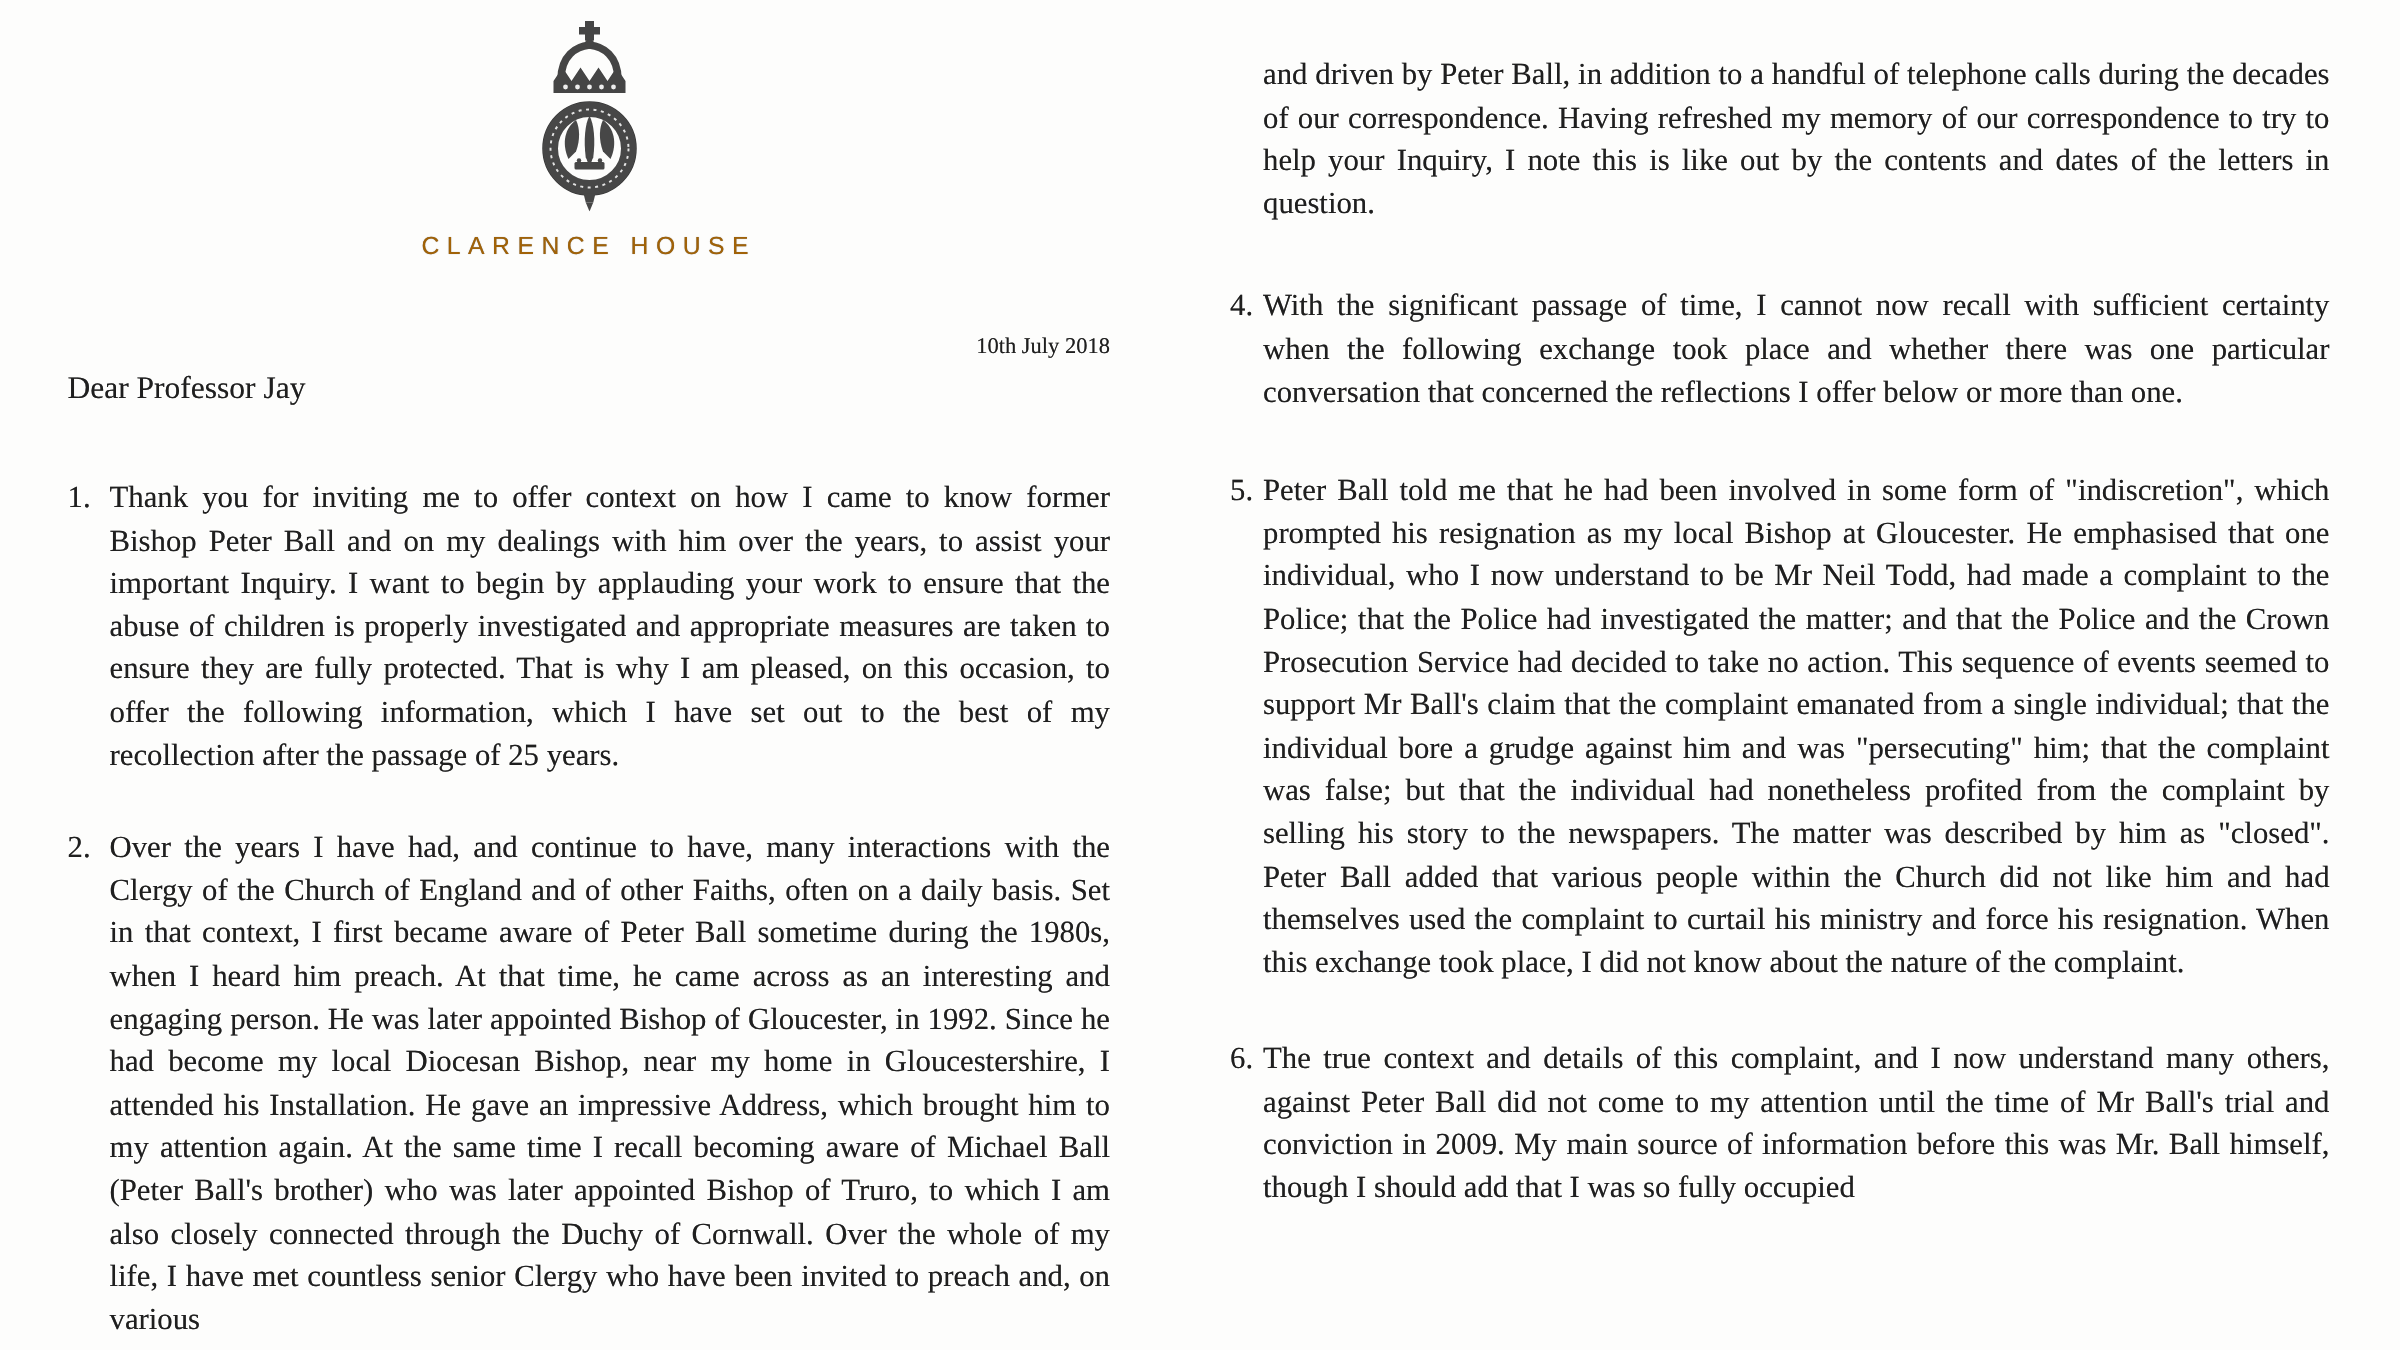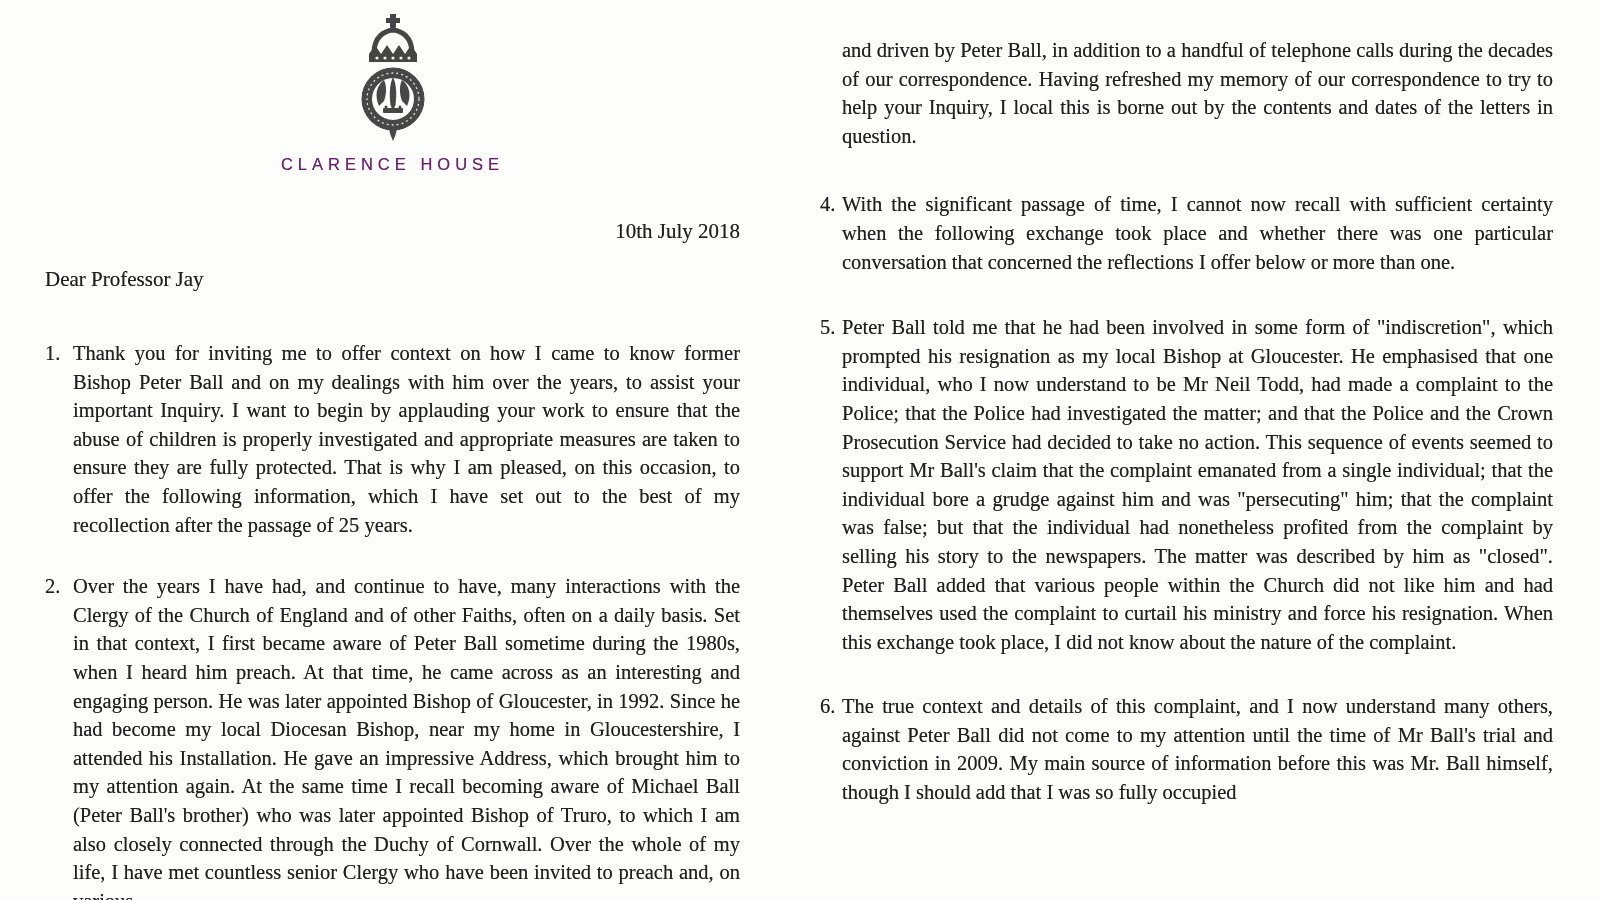--- a/index.html
+++ b/index.html
@@ -24,33 +24,32 @@
     width: 78px;
     margin: 13px auto 0 auto;
     text-align: center;
   }
   .house-name {
     margin-top: 13px;
     text-align: center;
     font-family: "Liberation Sans", "DejaVu Sans", sans-serif;
     font-size: 16.5px;
     letter-spacing: 5px;
-    color: #701a75;
+    color: #a16207;
     line-height: 20px;
     text-shadow: 0 0 0.5px rgba(40,40,40,.6);
   }
   .date-line {
     margin-top: 44px;
     text-align: right;
-    font-size: 21px;
+    font-size: 15px;
     line-height: 27px;
     text-shadow: 0 0 0.4px rgba(0,0,0,.55);
   }
   .salutation {
-    margin-top: 21px;
     font-size: 21px;
     line-height: 27px;
     text-shadow: 0 0 0.4px rgba(0,0,0,.55);
   }
 
   
   .para {
     position: relative;
     font-size: 20.5px;
     line-height: 28.6px;
@@ -127,21 +126,21 @@
   <div class="para p2">
     <span class="num">2.</span>
     <span class="ptext">Over the years I have had, and continue to have, many interactions with the Clergy of the Church of England and of other Faiths, often on a daily basis. Set in that context, I first became aware of Peter Ball sometime during the 1980s, when I heard him preach. At that time, he came across as an interesting and engaging person.  He was later appointed Bishop of Gloucester, in 1992.  Since he had become my local Diocesan Bishop, near my home in Gloucestershire, I attended his Installation.  He gave an impressive Address, which brought him to my attention again. At the same time I recall becoming aware of Michael Ball (Peter Ball's brother) who was later appointed Bishop of Truro, to which I am also closely connected through the Duchy of Cornwall.  Over the whole of my life, I have met countless senior Clergy who have been invited to preach and, on various</span>
   </div>
 
 </div>
 
 <div class="scan-page page-right">
 
   <div class="para pcont">
-    <span class="ptext">and driven by Peter Ball, in addition to a handful of telephone calls during the decades of our correspondence. Having refreshed my memory of our correspondence to try to help your Inquiry, I local this is borne out by the contents and dates of the letters in question.</span>
+    <span class="ptext">and driven by Peter Ball, in addition to a handful of telephone calls during the decades of our correspondence. Having refreshed my memory of our correspondence to try to help your Inquiry, I note this is like out by the contents and dates of the letters in question.</span>
   </div>
 
   <div class="para p4">
     <span class="num">4.</span>
     <span class="ptext">With the significant passage of time, I cannot now recall with sufficient certainty when the following exchange took place and whether there was one particular conversation that concerned the reflections I offer below or more than one.</span>
   </div>
 
   <div class="para p5">
     <span class="num">5.</span>
     <span class="ptext">Peter Ball told me that he had been involved in some form of "indiscretion", which prompted his resignation as my local Bishop at Gloucester. He emphasised that one individual, who I now understand to be Mr Neil Todd, had made a complaint to the Police; that the Police had investigated the matter; and that the Police and the Crown Prosecution Service had decided to take no action. This sequence of events seemed to support Mr Ball's claim that the complaint emanated from a single individual; that the individual bore a grudge against him and was "persecuting" him; that the complaint was false; but that the individual had nonetheless profited from the complaint by selling his story to the newspapers. The matter was described by him as "closed". Peter Ball added that various people within the Church did not like him and had themselves used the complaint to curtail his ministry and force his resignation. When this exchange took place, I did not know about the nature of the complaint.</span>

